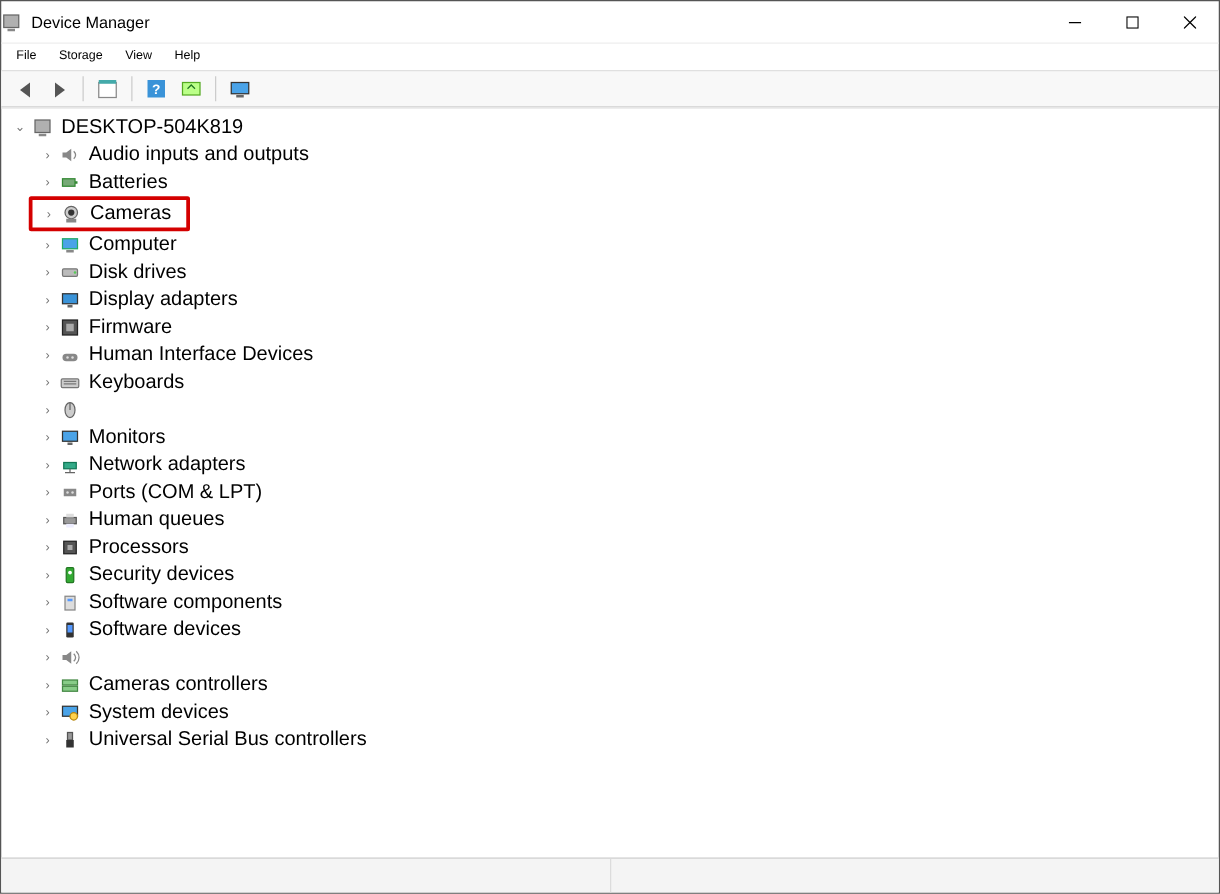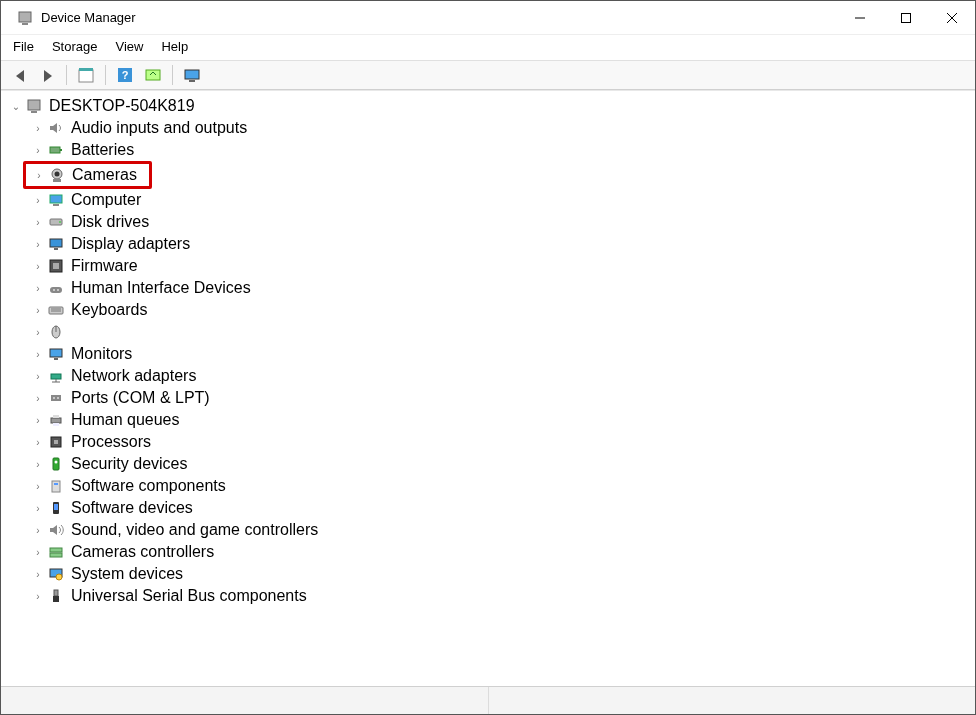--- a/index.html
+++ b/index.html
@@ -16,40 +16,40 @@
     border: 1px solid #555;
     display: flex;
     flex-direction: column;
     position: relative;
     background: #fff;
   }
   .titlebar {
     height: 34px;
     display: flex;
     align-items: center;
-    padding-left: 16px;
+    padding-left: 0;
     border-bottom: 1px solid #eee;
   }
   .titlebar .app-icon {
     width: 16px; height: 16px;
     margin-right: 8px;
     display: inline-flex; align-items: center; justify-content: center;
   }
   .titlebar .title { flex: 1; font-size: 13px; }
   .win-controls { display: flex; }
   .win-btn {
     width: 46px; height: 32px;
     display: flex; align-items: center; justify-content: center;
     cursor: default;
   }
   .menubar {
     display: flex;
     gap: 18px;
     padding: 4px 10px 6px 12px;
-    font-size: 13px;
+    font-size: 10px;
   }
   .menubar span { cursor: default; }
   .toolbar {
     display: flex;
     align-items: center;
     gap: 4px;
     padding: 3px 6px;
     border-top: 1px solid #e0e0e0;
     border-bottom: 1px solid #d0d0d0;
     background: #f8f8f8;
@@ -528,21 +528,20 @@
               </div>
             </li>
             <li>
               <div class="node">
                 <span class="expander">›</span>
                 <span class="icon">
                   <svg width="16" height="16">
                     <use href="#ico-sound"></use>
                   </svg>
                 </span>
-                <span class="label">Sound, video and game controllers</span>
               </div>
             </li>
             <li>
               <div class="node">
                 <span class="expander">›</span>
                 <span class="icon">
                   <svg width="16" height="16">
                     <use href="#ico-storage"></use>
                   </svg>
                 </span>
@@ -561,21 +560,21 @@
               </div>
             </li>
             <li>
               <div class="node">
                 <span class="expander">›</span>
                 <span class="icon">
                   <svg width="16" height="16">
                     <use href="#ico-usb"></use>
                   </svg>
                 </span>
-                <span class="label">Universal Serial Bus components</span>
+                <span class="label">Universal Serial Bus controllers</span>
               </div>
             </li>
           </ul>
       </li>
     </ul>
   </div>
 
   <div class="statusbar">
     <div class="sec"></div>
       <div class="sec" style="border-right:none"></div>

